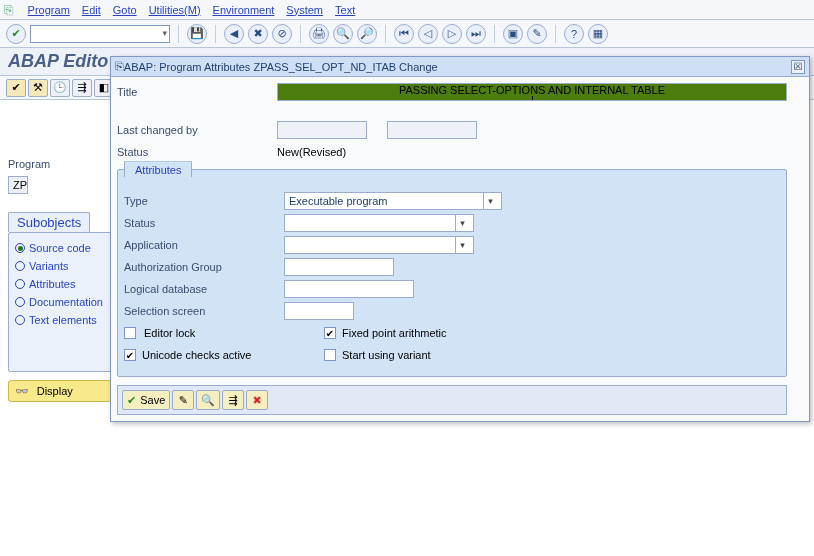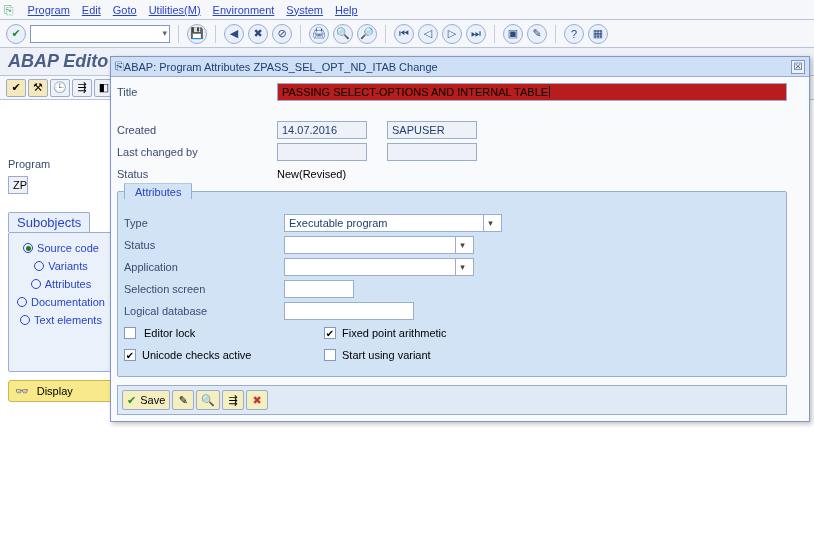--- a/index.html
+++ b/index.html
@@ -29,42 +29,42 @@
           border-radius:2px; cursor:pointer; }
   .ibtn.plain { background:#eef2f8; }
   .body { display:flex; }
   .left { width:120px; padding:20px 6px 6px 8px; }
   .left .lbl { color:#3a4c70; }
   .paneltab { display:inline-block; background:#eaf0fb; border:1px solid #9aaccf;
               border-bottom:none; padding:2px 8px; color:#2844c8; font-size:13px;
               border-radius:2px 2px 0 0; }
   .panel { border:1px solid #9aaccf; background:#eaf1fb; border-radius:2px;
            padding:6px 6px 8px 6px; min-height:140px; }
-  .radio { display:flex; align-items:center; gap:4px; color:#2844c8; height:18px;justify-content:center; }
+  .radio { display:flex; align-items:center; gap:4px; color:#2844c8; height:18px; }
   .radio .dot { width:10px; height:10px; border:1px solid #2844c8; border-radius:50%;
                 display:inline-flex; align-items:center; justify-content:center; }
   .radio.sel .dot::after { content:''; width:5px; height:5px; background:#1e7a1e; border-radius:50%; }
   .displaybar { background:#f8e98a; border:1px solid #c9b84e; height:22px;
                 display:flex; align-items:center; gap:8px; padding:0 6px;
                 margin-top:8px; border-radius:3px; }
 
   .dialog { position:absolute; left:110px; top:56px; width:700px;
             background:#f5f7fb; border:1px solid #7f98c7; box-shadow:2px 2px 5px rgba(0,0,0,0.25); }
   .dlgtitle { height:20px; background:#cfe0f6; display:flex; align-items:center;
               padding:0 4px; font-size:11px; color:#204070; border-bottom:1px solid #9aaccf; }
   .dlgtitle .close { margin-left:auto; width:14px; height:14px; border:1px solid #7f98c7;
                      display:flex; align-items:center; justify-content:center; font-size:10px;
                      background:#eef2f8; cursor:pointer; }
   .dlgbody { padding:4px 22px 6px 6px; background:#f9fafc; }
   .row { display:flex; align-items:center; height:22px; }
   .row .l { width:160px; color:#3a4c70; }
   .field { border:1px solid #9aaccf; background:#eef2f8; height:18px; padding:0 4px;
            display:flex; align-items:center; color:#204070; }
   .field.white { background:#fff; }
-  .field.yellow { background:#b91c1c; color:#000; }
+  .field.yellow { background:#4d7c0f; color:#000;flex-direction:column; }
   .infotxt { color:#3a4c70; padding-left:12px; }
   .groupbox { border:1px solid #9aaccf; background:#d2e3f5; margin:6px 0;
               border-radius:2px; padding:20px 6px 10px 6px; position:relative; }
   .grouptab { position:absolute; top:-1px; left:6px; background:#d2e3f5;
               border:1px solid #9aaccf; border-bottom:none; padding:2px 10px;
               color:#2844c8; border-radius:2px 2px 0 0; translate:0 -50%; }
   .cbox { width:12px; height:12px; border:1px solid #7f98c7; background:#fff;
           display:inline-flex; align-items:center; justify-content:center; font-size:10px; }
   .bottombtns { background:#e0eaf6; border:1px solid #9aaccf; padding:4px; margin-top:8px;
                 display:flex; gap:2px; align-items:center; }
@@ -87,21 +87,21 @@
 <body>
 
 <div class="menubar">
   <span class="glyph">⎘</span>
   <span class="mi">Program</span>
   <span class="mi">Edit</span>
   <span class="mi">Goto</span>
   <span class="mi">Utilities(M)</span>
   <span class="mi">Environment</span>
   <span class="mi">System</span>
-  <span class="mi">Help</span>
+  <span class="mi">Text</span>
 </div>
 
 <div class="toolbar">
   <span class="tbtn green">✔</span>
   <span class="cmd">
     <span class="drop">▾</span>
   </span>
   <div class="sep"></div>
   <span class="tbtn">💾</span>
   <div class="sep"></div>
@@ -186,26 +186,20 @@
   <div class="dlgbody">
     <div class="row">
       <div class="l">Title</div>
       <div class="field yellow" style="flex:1">
         <span>PASSING SELECT-OPTIONS AND INTERNAL TABLE</span>
         <span style="border-left:1px solid #000; height:12px; margin-left:1px"></span>
       </div>
     </div>
     <div style="height:16px"></div>
     <div class="row">
-      <div class="l">Created</div>
-      <div class="field" style="width:90px">14.07.2016</div>
-      <div style="width:20px"></div>
-      <div class="field" style="width:90px">SAPUSER</div>
-    </div>
-    <div class="row">
       <div class="l">Last changed by</div>
       <div class="field" style="width:90px"></div>
       <div style="width:20px"></div>
       <div class="field" style="width:90px"></div>
     </div>
     <div class="row">
       <div class="l">Status</div>
       <div>New(Revised)</div>
     </div>
 
@@ -225,26 +219,30 @@
           <span class="droparrow">▾</span>
         </div>
       </div>
       <div class="row">
         <div class="l">Application</div>
         <div class="field white" style="width:190px">
           <span class="droparrow">▾</span>
         </div>
       </div>
       <div class="row">
+        <div class="l">Authorization Group</div>
+        <div class="field white" style="width:110px"></div>
+      </div>
+      <div class="row">
+        <div class="l">Logical database</div>
+        <div class="field white" style="width:130px"></div>
+      </div>
+      <div class="row">
         <div class="l">Selection screen</div>
         <div class="field white" style="width:70px"></div>
-      </div>
-      <div class="row">
-        <div class="l">Logical database</div>
-        <div class="field white" style="width:130px"></div>
       </div>
       <div class="row">
         <div style="display:flex; align-items:center; gap:8px; width:200px">
           <span class="cbox"></span>
           <span>Editor lock</span>
         </div>
         <div style="display:flex; align-items:center; gap:6px">
           <span class="cbox">✔</span>
           <span>Fixed point arithmetic</span>
         </div>

